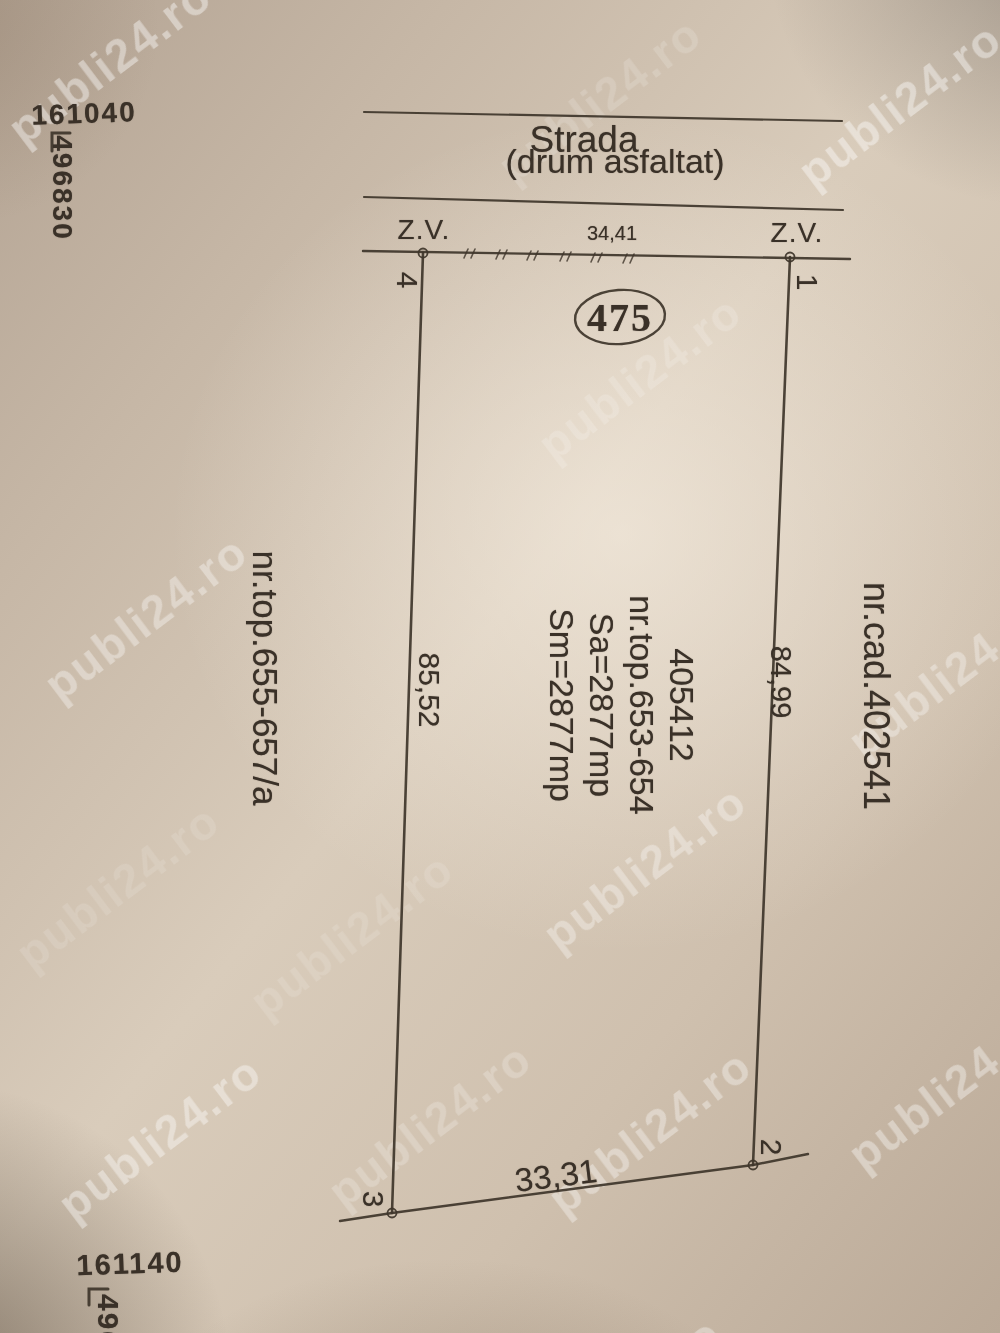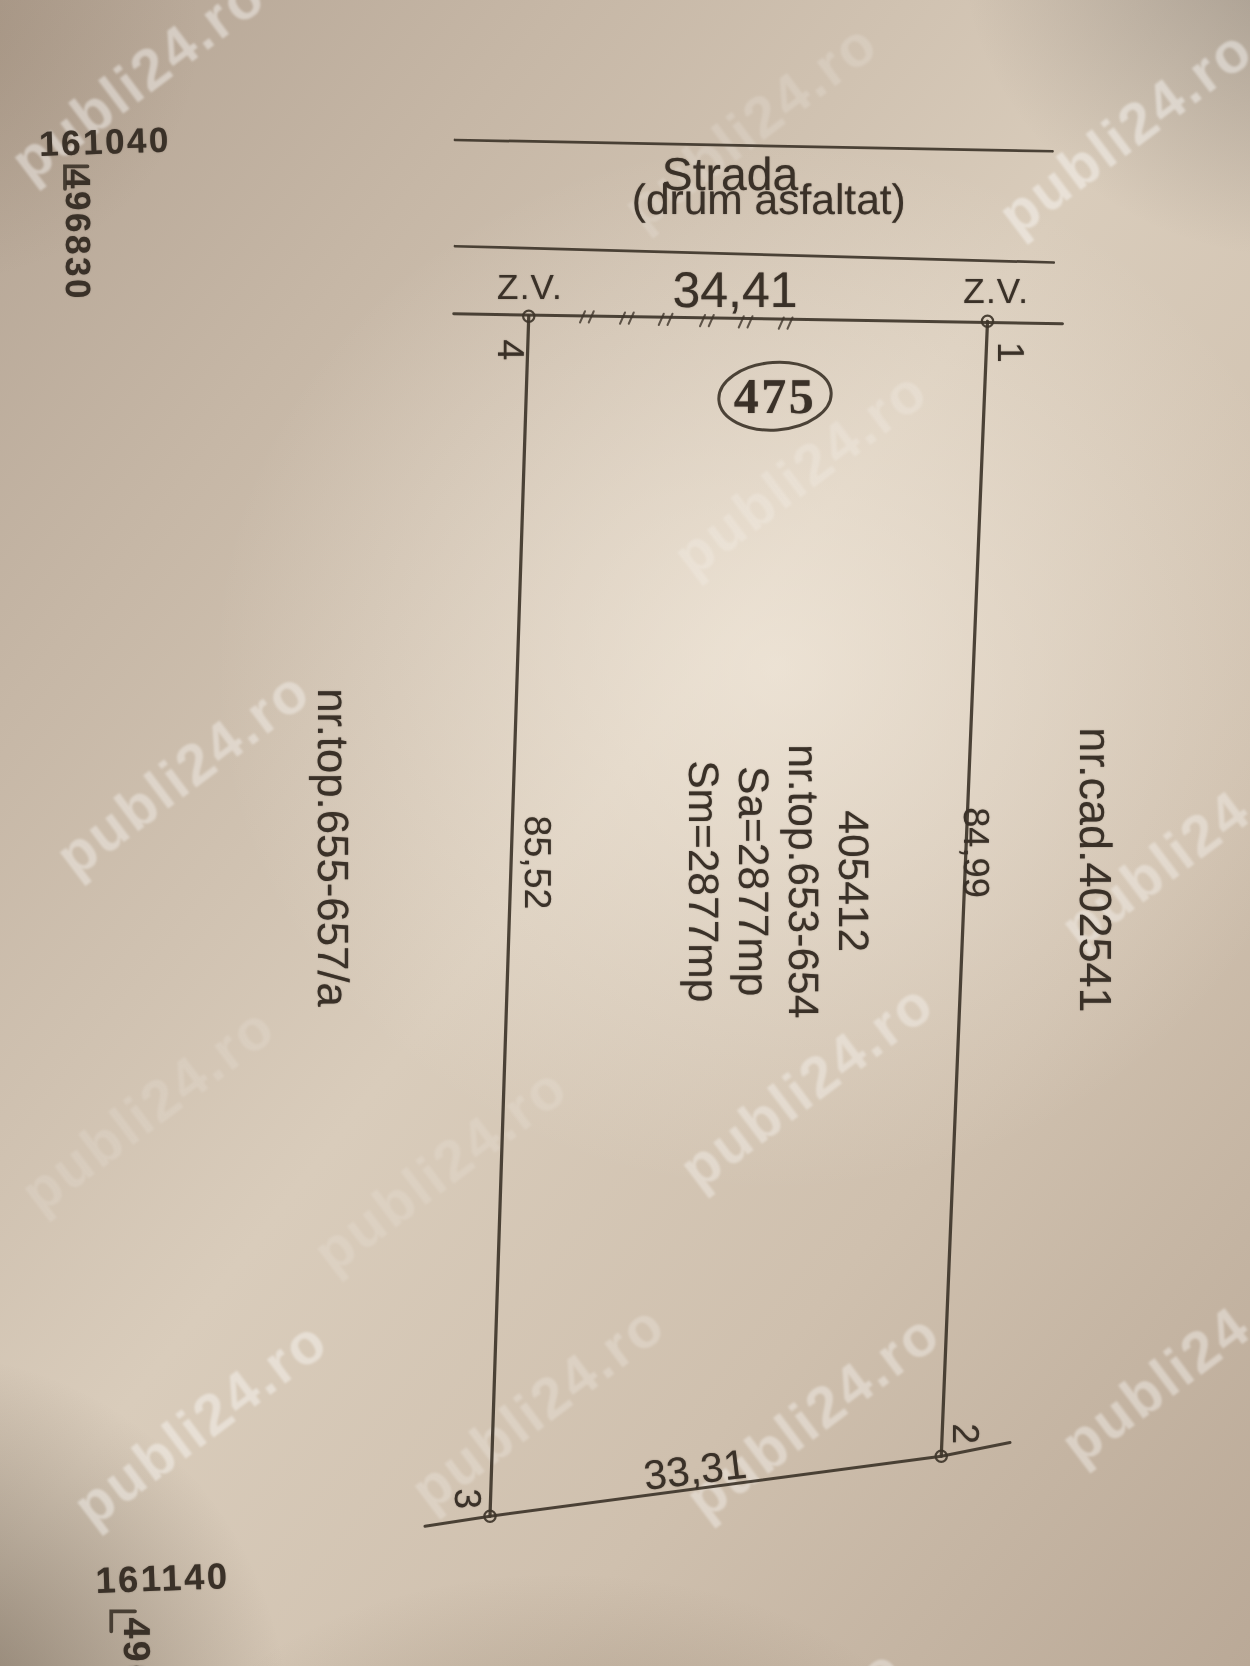--- a/index.html
+++ b/index.html
@@ -42,21 +42,21 @@
   .t{
     position:absolute;white-space:nowrap;color:#3a3128;
     transform:translate(-50%,-50%);
     text-shadow:0 0 1px rgba(58,49,40,.55);
   }
   .r90{transform:translate(-50%,-50%) rotate(90deg);}
   .strada1{left:584px;top:140px;font-size:37px;}
   .strada2{left:615px;top:161px;font-size:34px;}
   .zvL{left:424px;top:230px;font-size:28px;letter-spacing:1px;}
   .zvR{left:797px;top:233px;font-size:28px;letter-spacing:1px;}
-  .dimTop{left:588px;top:233px;font-size:40px;}
+  .dimTop{left:612px;top:233px;font-size:20px;}
   .c4{left:407px;top:280px;font-size:30px;}
   .c1{left:807px;top:282px;font-size:30px;}
   .c3{left:373px;top:1199px;font-size:30px;}
   .c2{left:771px;top:1147px;font-size:30px;}
   .pnum{
     left:620px;top:317px;font-size:40px;letter-spacing:2px;
     font-family:"Liberation Serif",serif;font-weight:bold;
   }
   .dimLeft{left:429px;top:690px;font-size:30px;}
   .dimRight{left:780px;top:682px;font-size:29px;}

